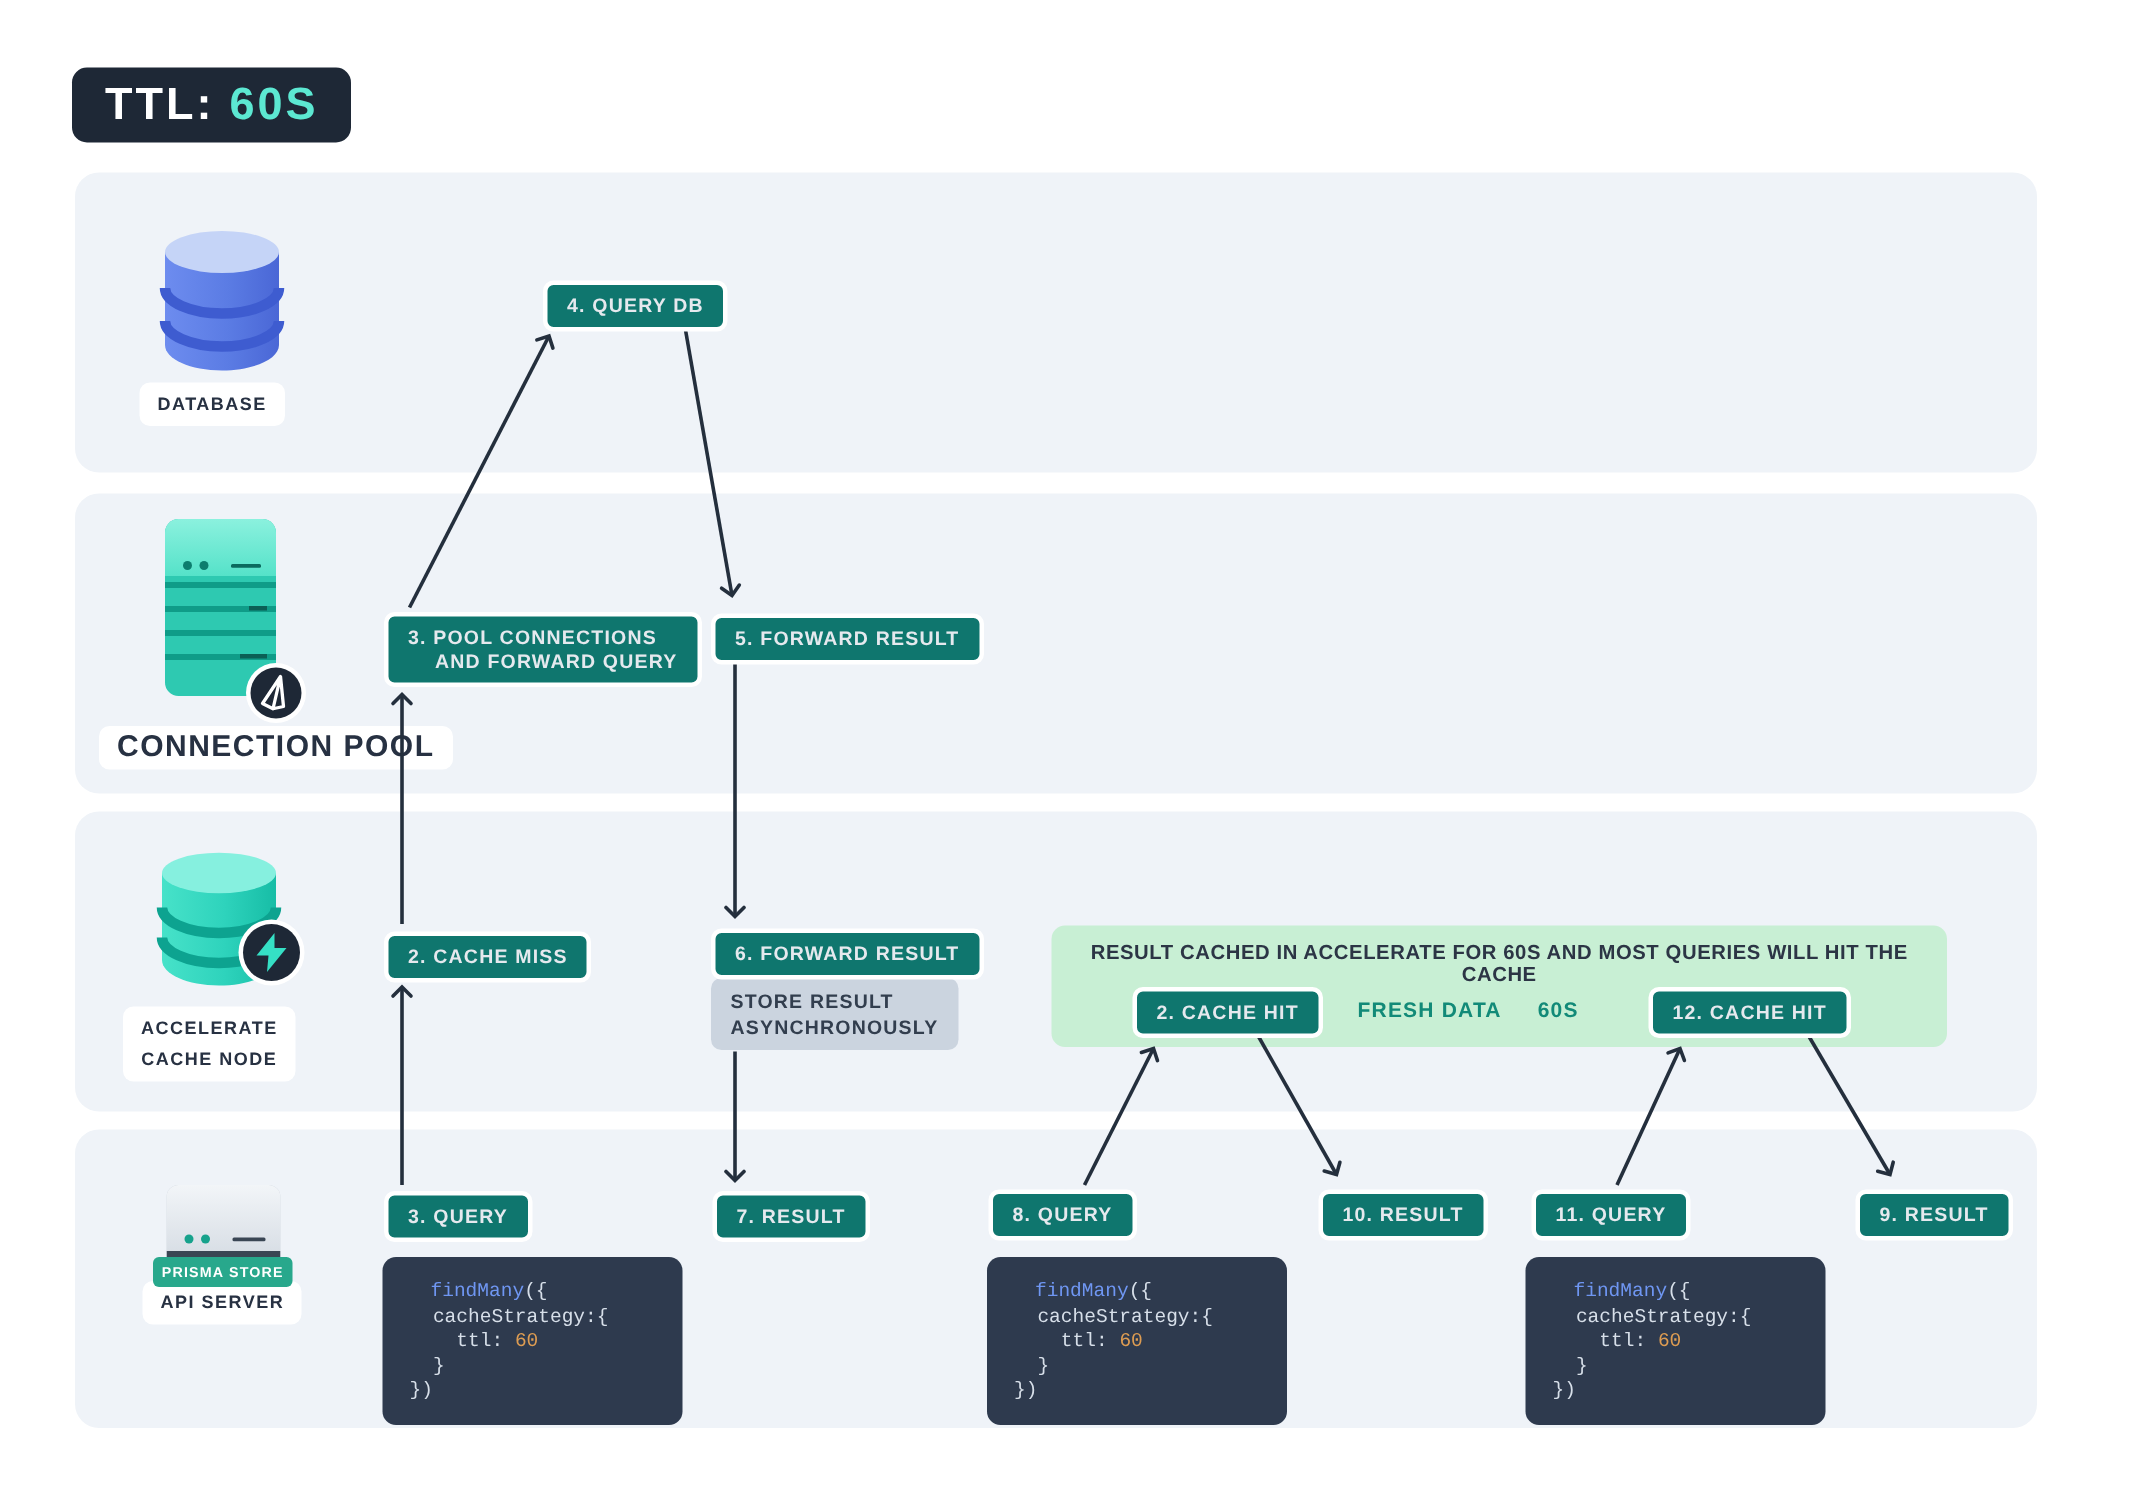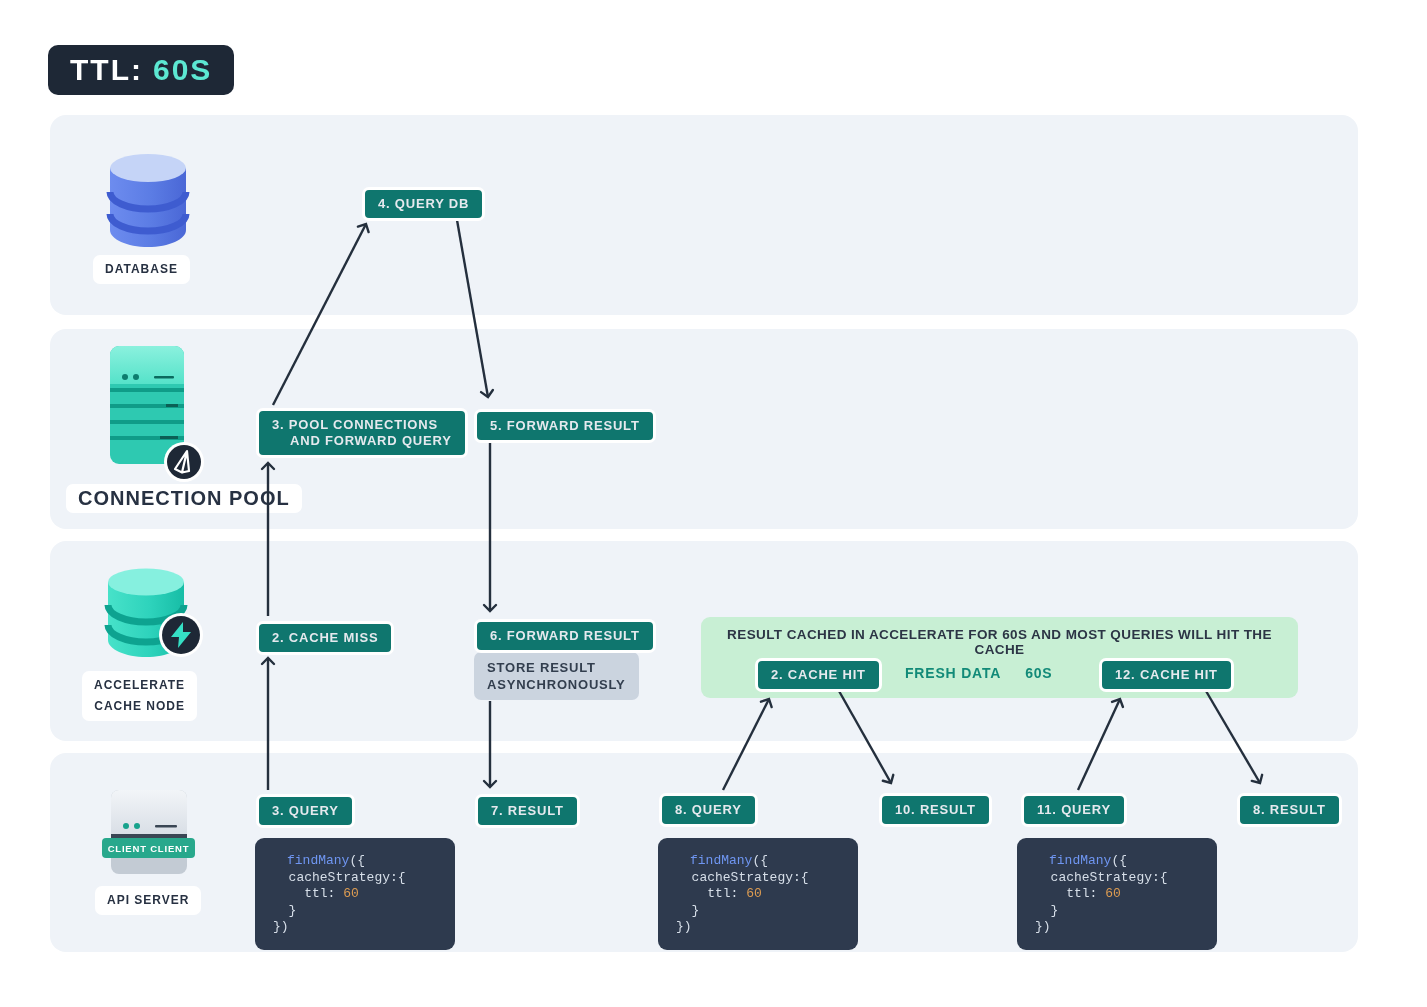--- a/index.html
+++ b/index.html
@@ -131,22 +131,22 @@
           <stop offset="1" stop-color="#d9dfe6"></stop>
       </linearGradient>
     </defs>
     <rect x="0" y="0" width="76" height="84" rx="8" fill="#c3cbd4"></rect>
     <path d="M0 8 a8 8 0 0 1 8 -8 h60 a8 8 0 0 1 8 8 v36 h-76 Z" fill="url(#apiTop)"></path>
     <circle cx="15" cy="36" r="3" fill="#17a28c"></circle>
     <circle cx="26" cy="36" r="3" fill="#17a28c"></circle>
     <rect x="44" y="35" width="22" height="2.5" rx="1" fill="#3a4654"></rect>
     <rect x="0" y="44" width="76" height="7" fill="#3a4654"></rect>
   </svg>
-  <div class="ribbon">CLIENT CLIENT</div>
-  <div class="lane-label" style="left:95px;top:886px;">API SERVER</div>
+  <div class="ribbon">PRISMA STORE</div>
+  <div class="lane-label" style="left:95px;top:854px;">API SERVER</div>
 
   <svg id="arrows">
     <defs>
       <marker id="ah" markerUnits="userSpaceOnUse" markerWidth="16" markerHeight="16" refX="8" refY="8" orient="auto">
         <path d="M2,2 L8,8 L2,14" fill="none" stroke="#242f3d" stroke-width="2.4" stroke-linecap="round"></path>
       </marker>
     </defs>
     <g stroke="#242f3d" stroke-width="2.4" fill="none">
       <line x1="268" y1="790" x2="268" y2="658" marker-end="url(#ah)"></line>
       <line x1="268" y1="616" x2="268" y2="463" marker-end="url(#ah)"></line>
@@ -181,21 +181,21 @@
   <div class="store-note" style="left:474px;top:652px;">
     <span>STORE RESULT</span><br>
     <span>ASYNCHRONOUSLY</span>
   </div>
   <div class="step" style="left:475px;top:794px;">7. RESULT</div>
   <div class="step" style="left:659px;top:793px;">8. QUERY</div>
   <div class="step" style="left:755px;top:658px;">2. CACHE HIT</div>
   <div class="step" style="left:879px;top:793px;">10. RESULT</div>
   <div class="step" style="left:1021px;top:793px;">11. QUERY</div>
   <div class="step" style="left:1099px;top:658px;">12. CACHE HIT</div>
-  <div class="step" style="left:1237px;top:793px;">8. RESULT</div>
+  <div class="step" style="left:1237px;top:793px;">9. RESULT</div>
 
   <div class="code-block" style="left:255px;">
 <pre><span class="c-blue">findMany</span><span>({</span>
   <span>cacheStrategy:{</span>
     <span>ttl:</span> <span class="c-orange">60</span>
   <span>}</span>
 <span>})</span></pre>
   </div>
   <div class="code-block" style="left:658px;">
 <pre><span class="c-blue">findMany</span><span>({</span>

